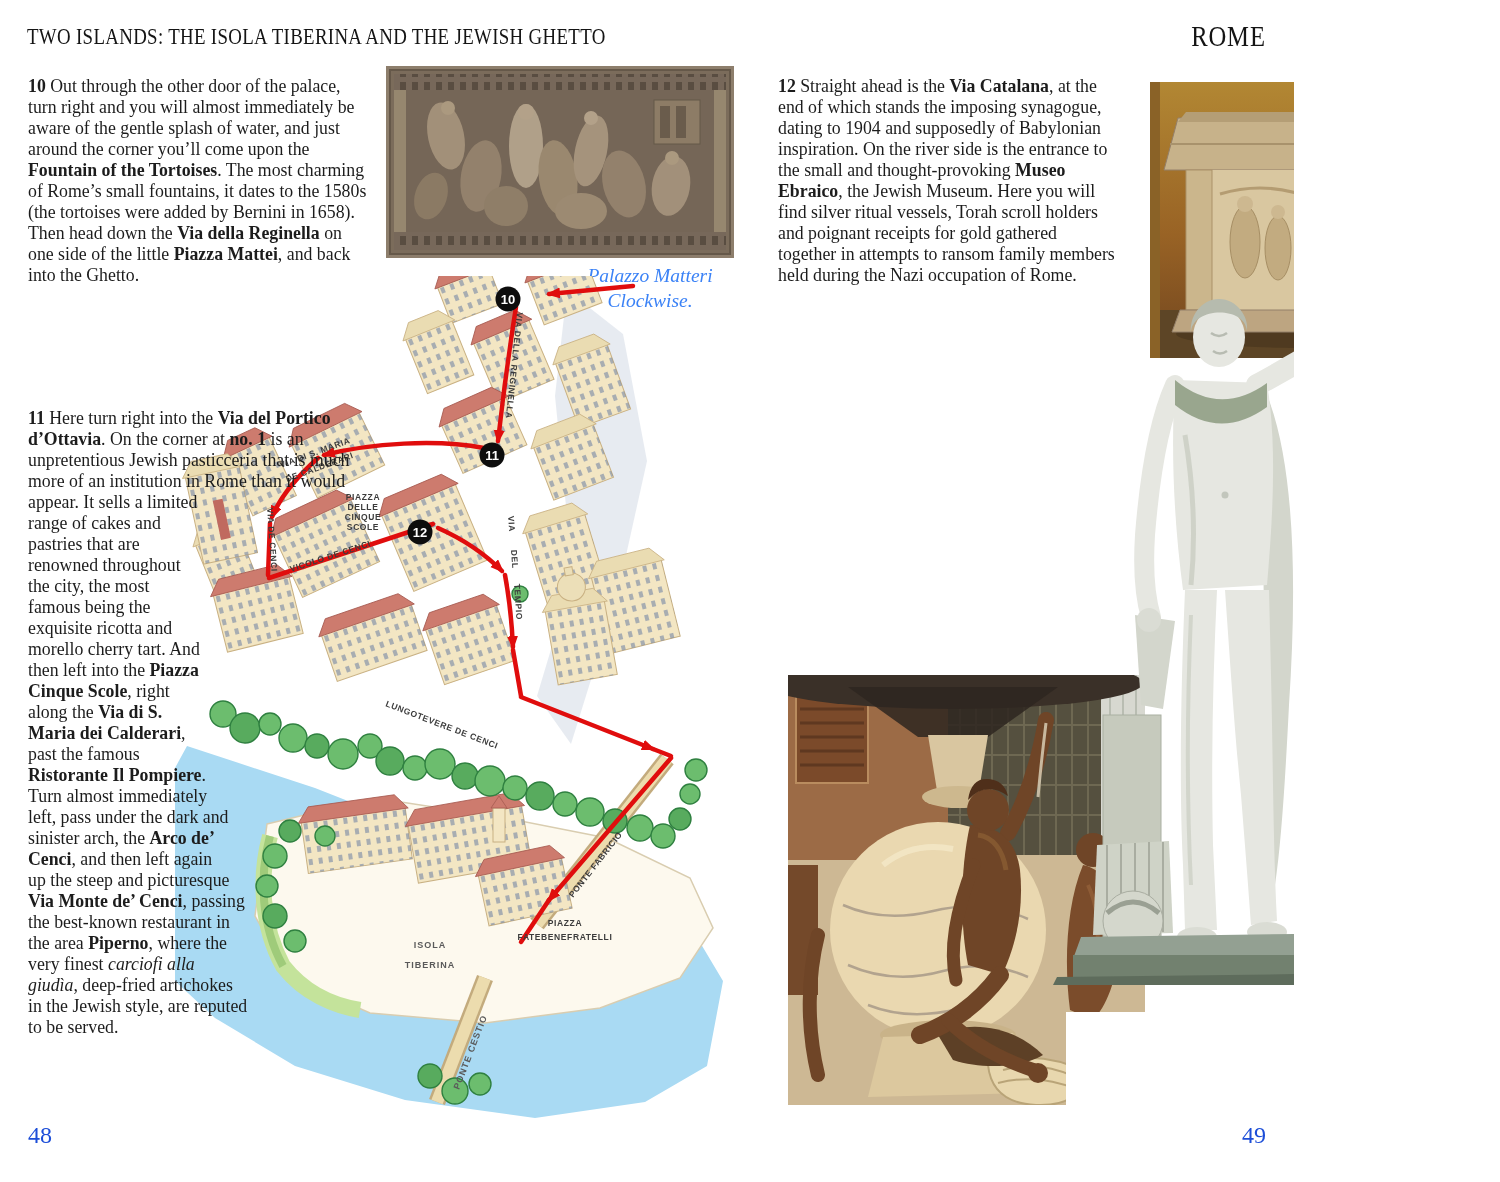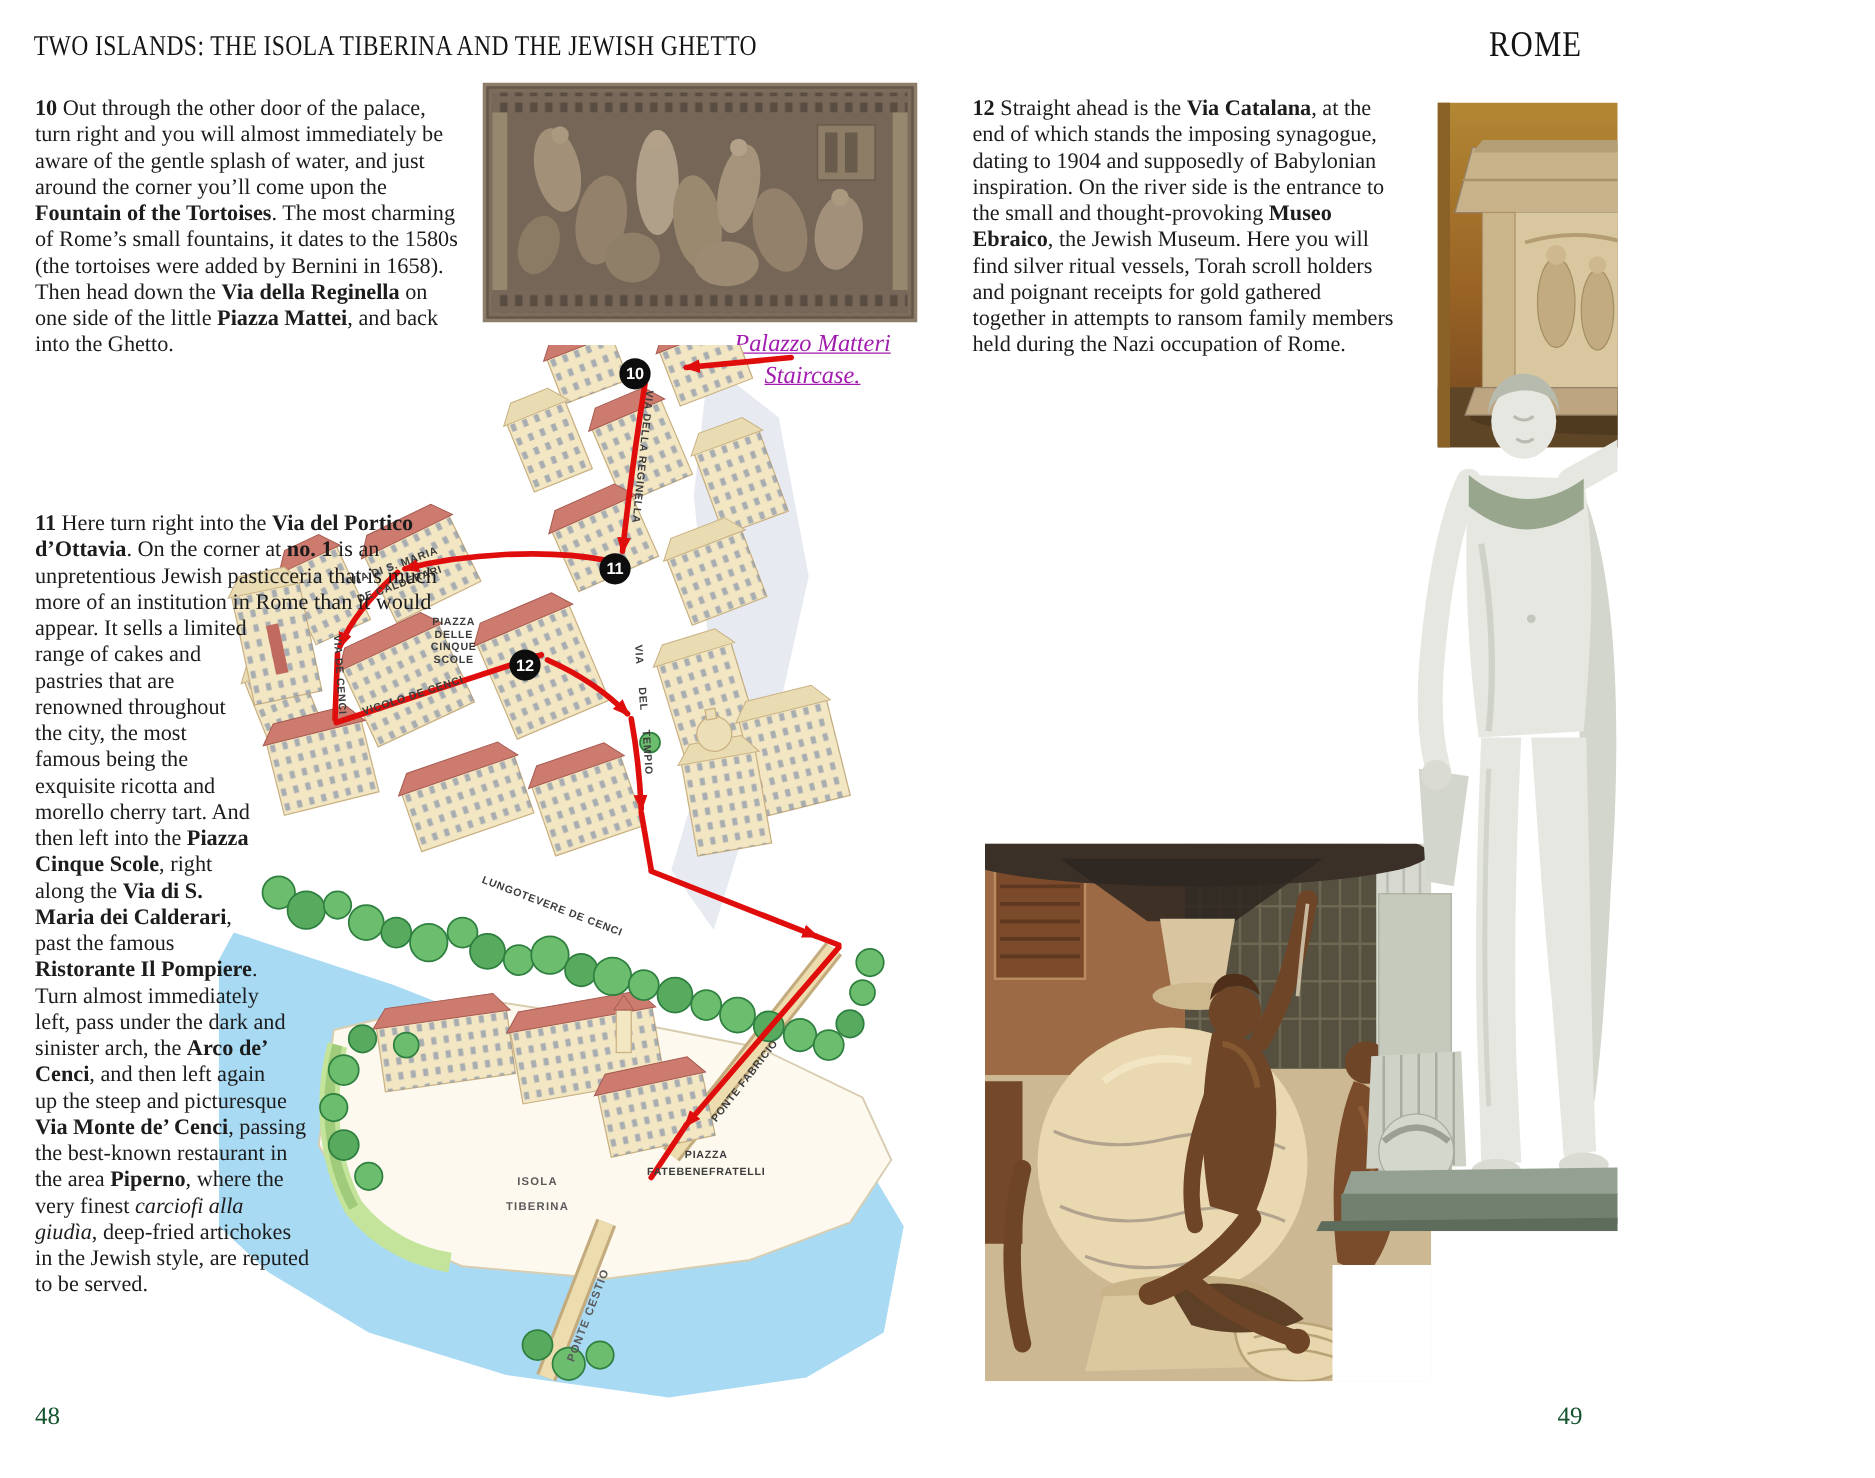--- a/index.html
+++ b/index.html
@@ -6,23 +6,23 @@
   .spread{position:relative;width:1294px;height:1182px;background:#fff;overflow:hidden;
           font-family:"Liberation Serif",serif;color:#1c1c1c;}
   .abs{position:absolute;}
   .hdr-left{left:27px;top:24px;font-size:23px;letter-spacing:.4px;white-space:nowrap;
             transform:scaleX(.82);transform-origin:left top;color:#141414;}
   .hdr-right{right:28px;top:20px;font-size:29px;letter-spacing:1px;white-space:nowrap;
              transform:scaleX(.85);transform-origin:right top;color:#141414;}
   .body-text{font-size:17.8px;line-height:21px;text-align:left;}
   .b{font-weight:bold;}
   .i{font-style:italic;}
-  .cap{font-style:italic;font-size:19.5px;line-height:24.5px;color:#a21caf;text-decoration:underline;}
+  .cap{font-style:italic;font-size:19.5px;line-height:24.5px;color:#3b82f6;}
   .cap-center{text-align:center;}
-  .pagenum{font-size:20px;color:#14532d;}
+  .pagenum{font-size:24px;color:#1d4ed8;}
   .sp{float:right;clear:right;}
   
   .wall{fill:#f3e6c3;stroke:#c9b183;stroke-width:1;}
   .winov{fill:url(#winp);opacity:.55;}
   .roofr{fill:#cd7b6e;stroke:#a65a50;stroke-width:.8;}
   .roofc{fill:#eadcb2;stroke:#c9b183;stroke-width:.8;}
   .tr{fill:#6cbd6e;stroke:#2f8040;stroke-width:1.4;}
   .tr2{fill:#58ab5e;stroke:#2f8040;stroke-width:1.4;}
   .ml{font-family:"Liberation Sans",sans-serif;font-size:8.5px;font-weight:bold;
       fill:#3c3c3c;letter-spacing:.6px;}
@@ -71,21 +71,21 @@
     <ellipse cx="120" cy="140" rx="22" ry="20" fill="#8f7e68"></ellipse>
     <ellipse cx="195" cy="145" rx="26" ry="18" fill="#9c8a72"></ellipse>
     <circle cx="140" cy="46" r="8" fill="#b3a189"></circle>
       <circle cx="205" cy="52" r="7" fill="#b3a189"></circle>
     <circle cx="62" cy="42" r="7" fill="#ab997f"></circle>
       <circle cx="286" cy="92" r="7" fill="#ab997f"></circle>
   </svg>
 
   <div class="abs cap cap-center" style="left:540px;top:264px;width:220px;">
     <div>Palazzo Matteri</div>
-    <div>Staircase.</div>
+    <div>Clockwise.</div>
   </div>
 
   <svg class="abs" style="left:175px;top:276px;" width="575" height="848" viewBox="0 0 575 848">
     <defs>
       <pattern id="winp" width="10" height="12" patternUnits="userSpaceOnUse">
         <rect x="2" y="3" width="4" height="6" fill="#6b7fa3"></rect>
       </pattern>
       <marker id="arr" markerUnits="userSpaceOnUse" markerWidth="16" markerHeight="12" refX="11" refY="5.5" orient="auto">
         <path d="M0,0 L14,5.5 L0,11 Z" fill="#e00d0d"></path>
       </marker>

